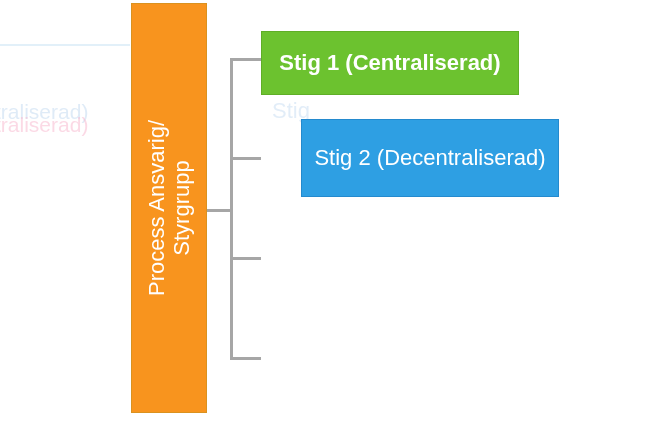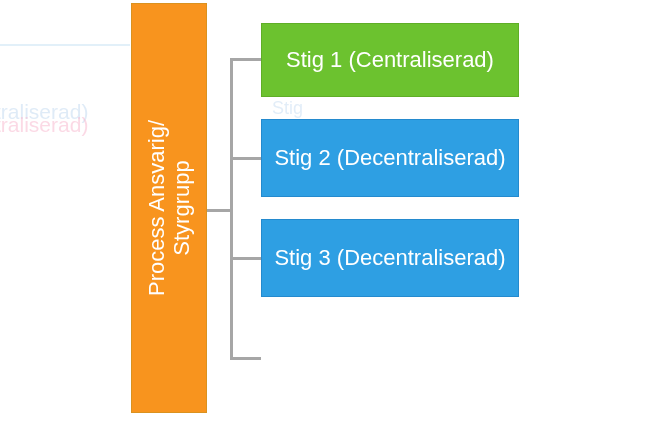--- a/index.html
+++ b/index.html
@@ -32,21 +32,21 @@
     white-space: nowrap;
     font-size: 21px;
     pointer-events: none;
   }
   .ghost-a { top: 100px; color: rgba(175, 205, 235, 0.40); }
   .ghost-b { top: 113px; color: rgba(248, 185, 208, 0.55); }
   .ghost-stig {
     position: absolute;
     left: 272px;
     top: 98px;
-    font-size: 18px;
+    font-size: 22px;
     color: rgba(190, 215, 240, 0.45);
     pointer-events: none;
   }
 
   
   .root-bar {
     position: absolute;
     left: 131px;
     top: 3px;
     width: 76px;
@@ -91,22 +91,22 @@
     text-align: center;
   }
   .variant-green {
     background: var(--node-green, #6CC22F);
     box-shadow: inset 0 0 0 1px rgba(80, 150, 30, 0.45);
   }
   .variant-blue {
     background: var(--node-blue, #2E9FE3);
     box-shadow: inset 0 0 0 1px rgba(30, 120, 190, 0.55);
   }
-  .node-1 { top: 23px;  height: 74px; }
-  .node-2 { top: 119px; height: 78px; }
+  .node-1 { top: 31px;  height: 64px; font-weight: bold; }
+  .node-2 { top: 119px; height: 78px; margin-left: 40px; }
   .node-3 { top: 219px; height: 78px; }
   .node-4 { top: 321px; height: 76px; }
 </style>
 </head>
 <body>
 
 <div class="stage">
 
   <div class="ghost-line"></div>
   <div class="ghost-text ghost-a">1 (Centraliserad)</div>
@@ -126,17 +126,14 @@
   <div class="connector branch-2"></div>
   <div class="connector branch-3"></div>
   <div class="connector branch-4"></div>
 
   <div class="node node-1 variant-green">
     <span>Stig 1 (Centraliserad)</span>
   </div>
   <div class="node node-2 variant-blue">
     <span>Stig 2 (Decentraliserad)</span>
   </div>
-  <div class="node node-3 variant-blue">
-    <span>Stig 3 (Decentraliserad)</span>
-  </div>
 
 </div>
 
 </body></html>

